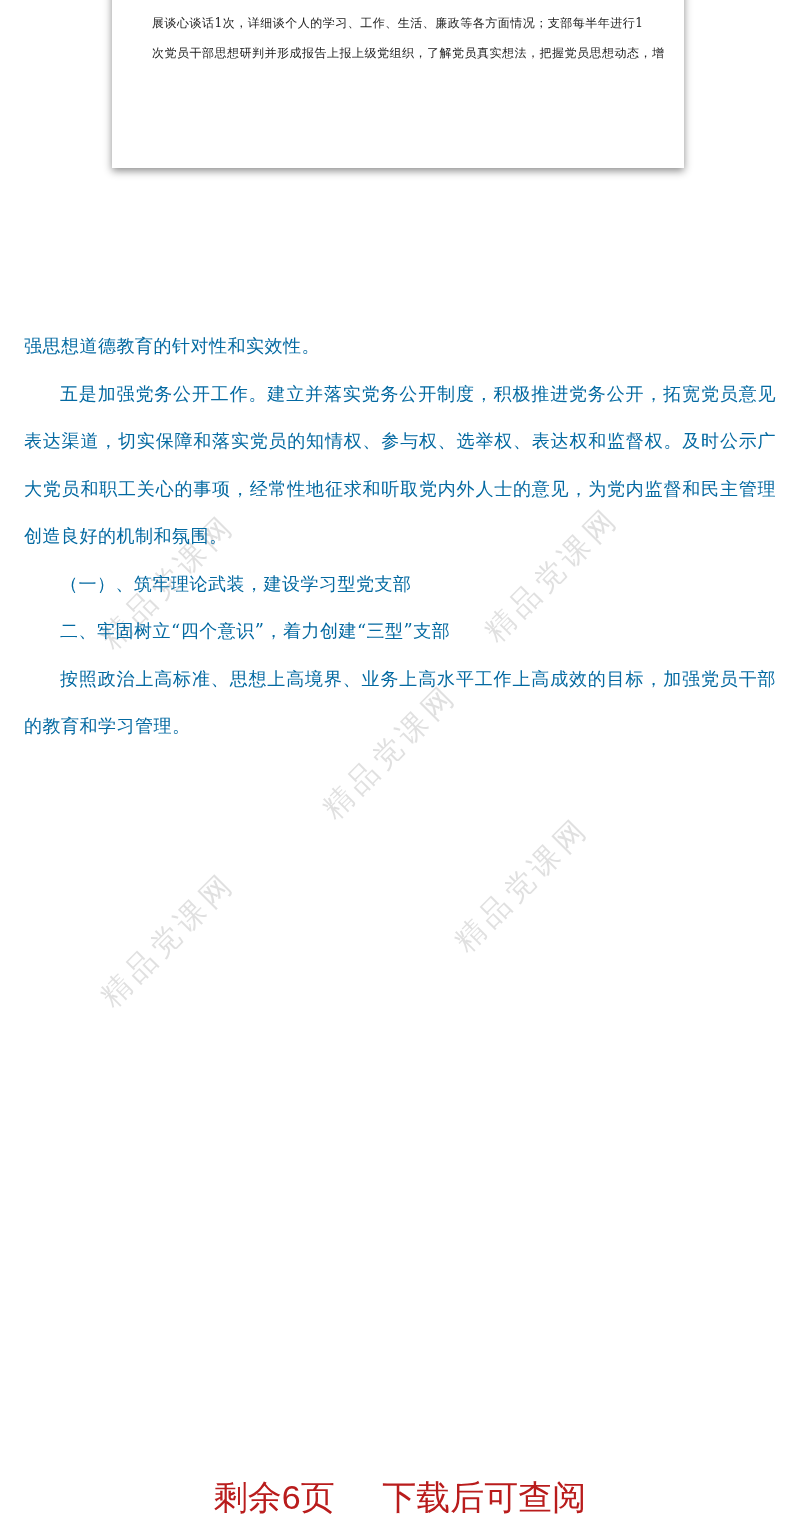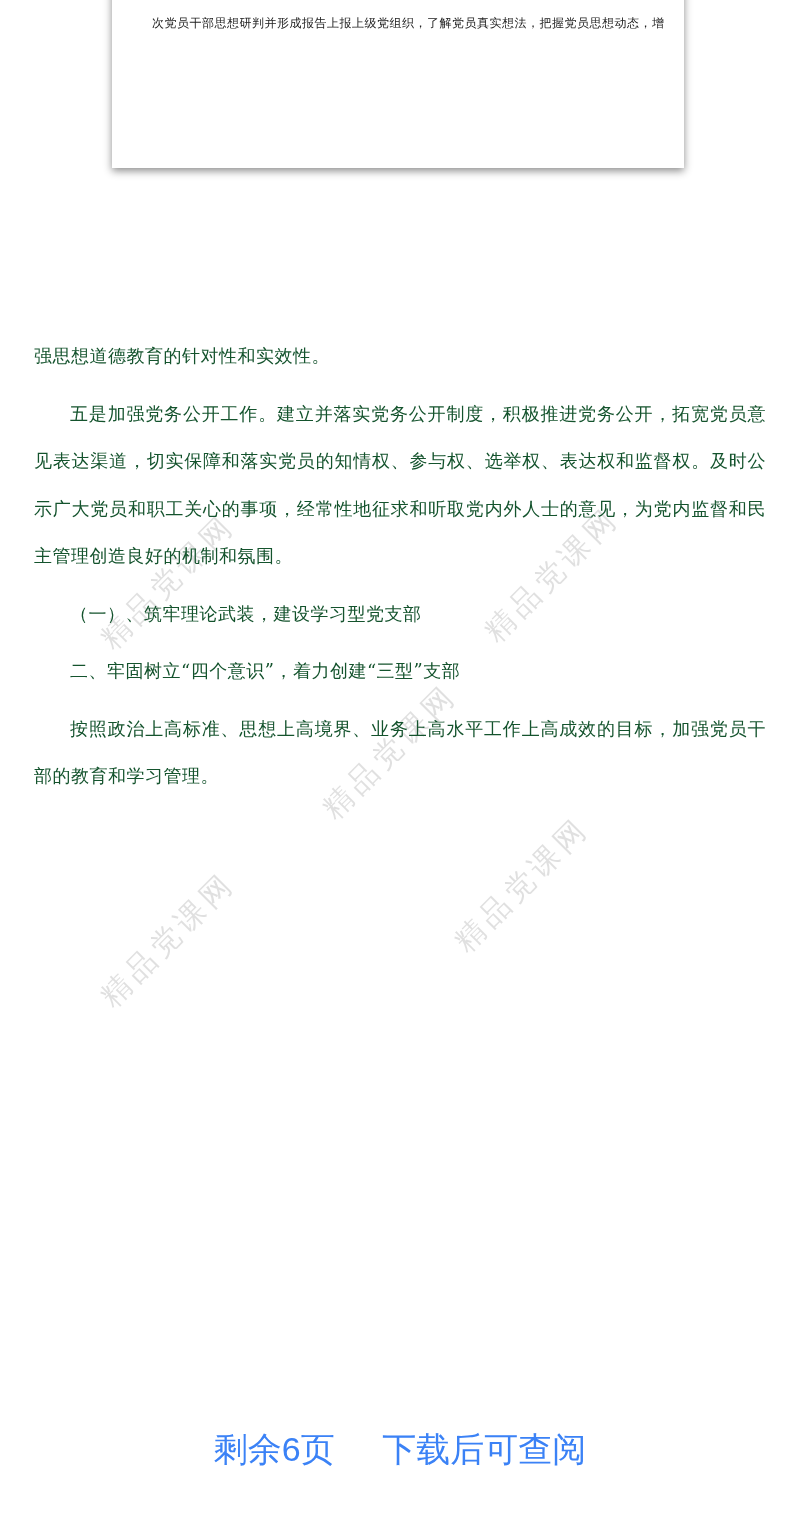--- a/index.html
+++ b/index.html
@@ -68,25 +68,25 @@
 
   
   .doc-text {
     position: absolute;
     left: 24px;
     top: 322px;
     width: 752px;
     z-index: 1;
   }
   .doc-text p {
-    margin: 10px;
+    margin: 0;
     font-size: 18px;
     line-height: 47.5px;
     letter-spacing: 0.5px;
-    color: #14532d;
+    color: #0369a1;
     text-align: justify;
     text-justify: inter-ideograph;
     text-indent: 2em;
   }
   .doc-text p.no-indent {
     text-indent: 0;
   }
 
   
   .footer-hint {
@@ -113,30 +113,31 @@
   <div class="watermark-layer">
       <span style="left: 168px; top: 582px; color: rgba(0, 0, 0, 0.12);">精品党课网</span>
       <span style="left: 552px; top: 575px; color: rgba(0, 0, 0, 0.12);">精品党课网</span>
       <span style="left: 390px; top: 752px; color: rgba(0, 0, 0, 0.12);">精品党课网</span>
       <span style="left: 522px; top: 885px; color: rgba(0, 0, 0, 0.12);">精品党课网</span>
       <span style="left: 168px; top: 940px; color: rgba(0, 0, 0, 0.12);">精品党课网</span>
     </div>
 
   <div class="prev-card">
     <div class="prev-text">
+        <p>展谈心谈话1次，详细谈个人的学习、工作、生活、廉政等各方面情况；支部每半年进行1</p>
         <p>次党员干部思想研判并形成报告上报上级党组织，了解党员真实想法，把握党员思想动态，增</p>
       </div>
   </div>
 
   <div class="doc-text">
       <p class="no-indent">强思想道德教育的针对性和实效性。</p>
       <p class="">五是加强党务公开工作。建立并落实党务公开制度，积极推进党务公开，拓宽党员意见表达渠道，切实保障和落实党员的知情权、参与权、选举权、表达权和监督权。及时公示广大党员和职工关心的事项，经常性地征求和听取党内外人士的意见，为党内监督和民主管理创造良好的机制和氛围。</p>
       <p class="">（一）、筑牢理论武装，建设学习型党支部</p>
       <p class="">二、牢固树立“四个意识”，着力创建“三型”支部</p>
       <p class="">按照政治上高标准、思想上高境界、业务上高水平工作上高成效的目标，加强党员干部的教育和学习管理。</p>
     </div>
 
-  <div class="footer-hint" style="color: #3b82f6;">
+  <div class="footer-hint" style="color: #b91c1c; margin-top: 48px;">
     <span class="hint-part">剩余6页</span>
     <span class="hint-part">下载后可查阅</span>
   </div>
 
 </div>
 
 </body></html>

